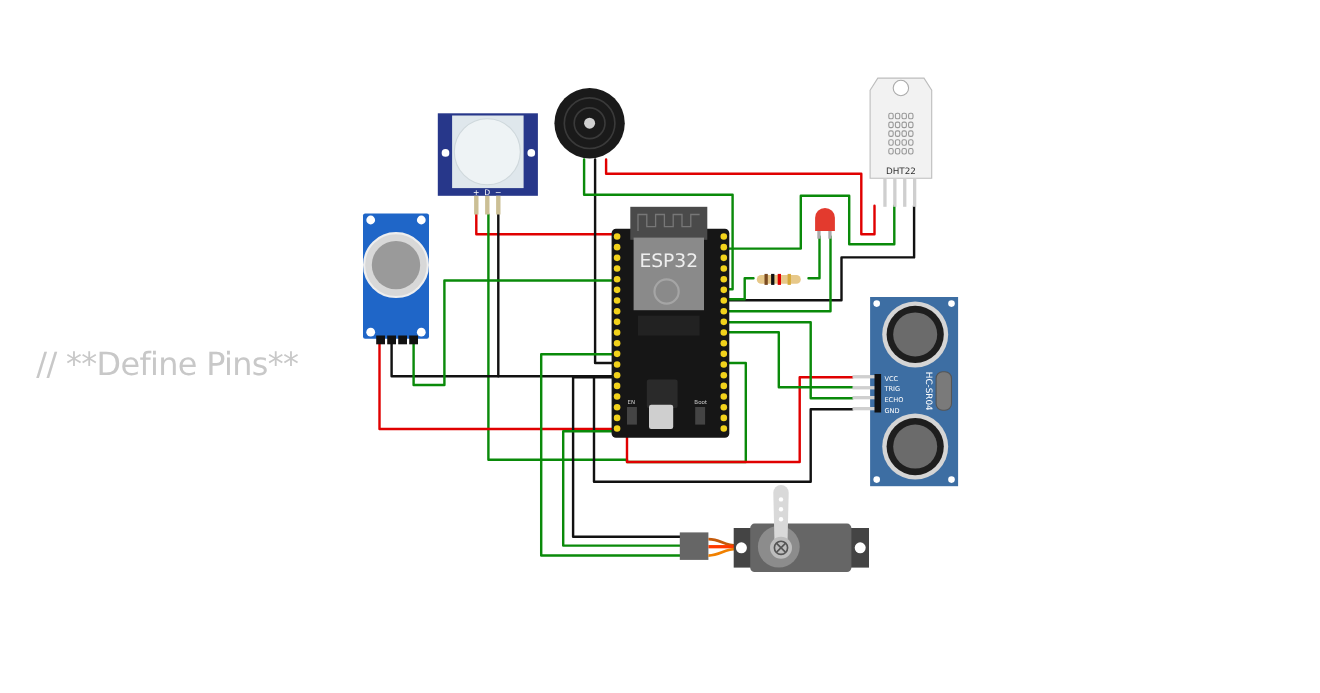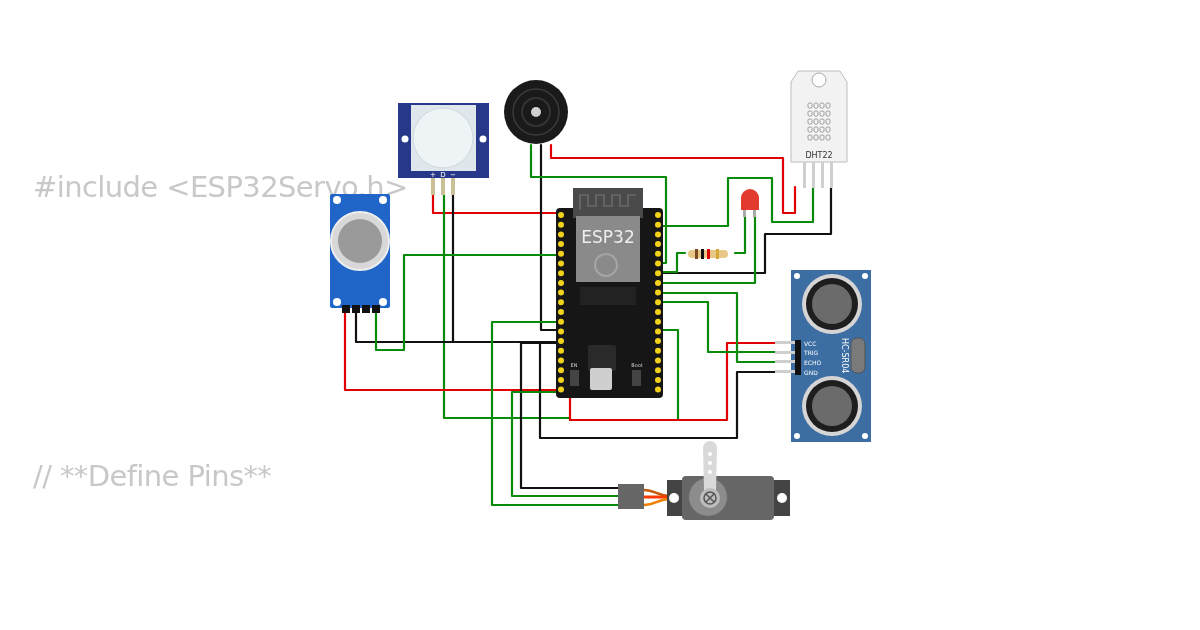--- a/index.html
+++ b/index.html
@@ -6,21 +6,20 @@
   body { width:1200px; height:630px; position:relative; overflow:hidden; font-family:"DejaVu Sans", sans-serif; }
   .code { position:absolute; left:33px; top:66px; color:#c8c8c8; font-family:"DejaVu Sans", sans-serif; font-size:29px; line-height:48.3px; white-space:pre; letter-spacing:-0.6px; z-index:0; }
   .code div { height:48.3px; }
   svg.circuit { position:absolute; left:0; top:0; z-index:1; }
   .tiny { font-family:"DejaVu Sans", sans-serif; }
 </style>
 </head>
 <body>
 
 <div class="code">
-  <div>#include &lt;ESP32Servo.h&gt;</div>
   <div></div>
   <div>// **Define Pins**</div>
   
   
   
   
   
   
   
   

